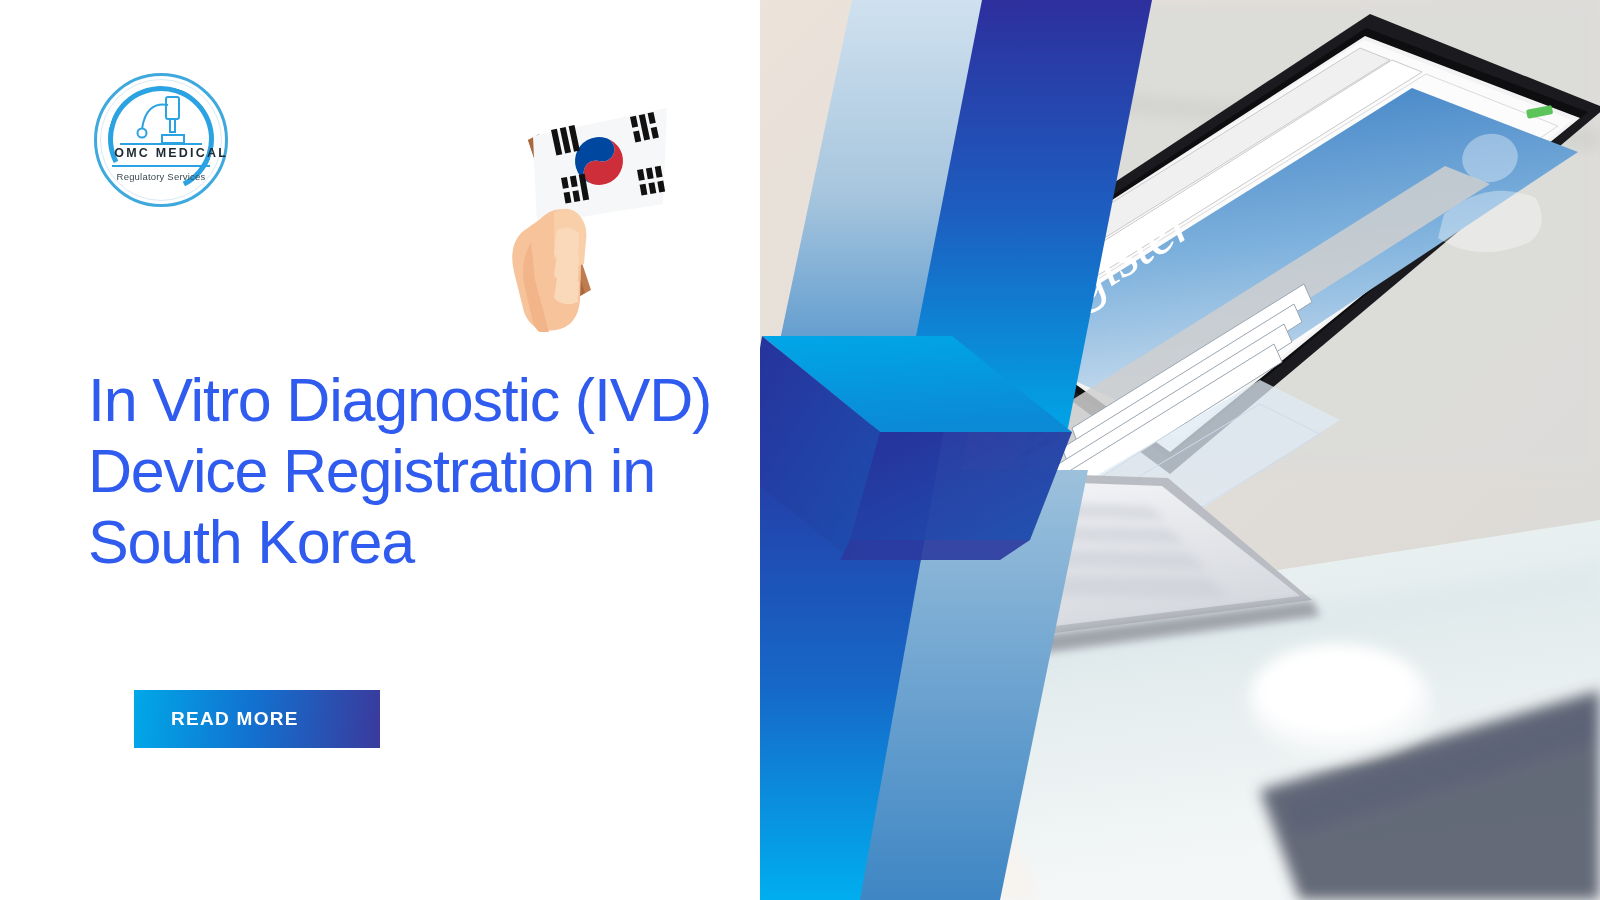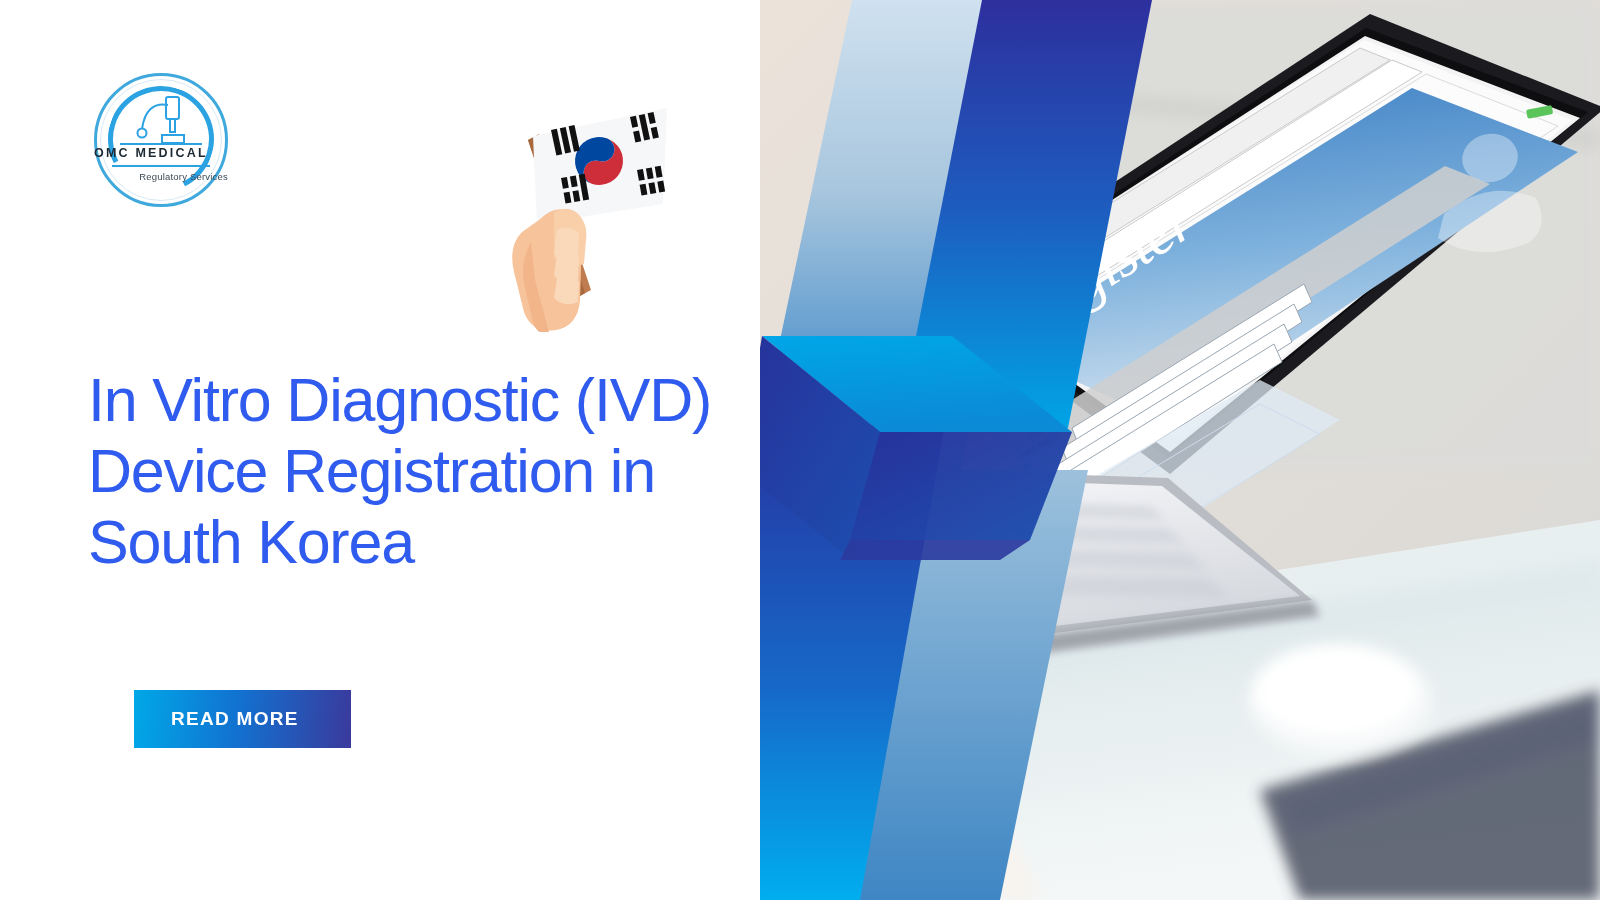--- a/index.html
+++ b/index.html
@@ -14,36 +14,36 @@
   
   .logo-wrap { position:absolute; left:94px; top:73px; width:134px; height:134px; }
   .logo-ring { position:absolute; inset:0; border-radius:50%; border:3px solid #3fa9dd; background:#fff; }
   .logo-ring2 { position:absolute; inset:6px; border-radius:50%; border:1px solid #d8eaf5; }
   .logo-arc { position:absolute; left:14px; top:13px; width:106px; height:106px;
               border-radius:50%; border:5px solid transparent;
               border-top-color:#2ba3e3; border-left-color:#2ba3e3; border-right-color:#2ba3e3;
               transform:rotate(18deg); }
   .logo-micro { position:absolute; left:34px; top:22px; width:66px; height:52px; }
   .logo-base { position:absolute; left:26px; top:70px; width:82px; height:2px; background:#2ba3e3; }
-  .logo-title { position:absolute; left:0; right:0; top:73px; text-align:left;
+  .logo-title { position:absolute; left:0; right:0; top:73px; text-align:right;
                 font-size:12.5px; font-weight:700; letter-spacing:2.2px; color:#1d2a33; }
   .logo-rule { position:absolute; left:18px; right:18px; top:92px; height:1.5px; background:#2ba3e3; }
-  .logo-sub { position:absolute; left:0; right:0; top:98px; text-align:right;
+  .logo-sub { position:absolute; left:0; right:0; top:98px; text-align:center;
               font-size:9.5px; color:#3b4a54; letter-spacing:.2px; }
 
   
   .flag-wrap { position:absolute; left:495px; top:92px; width:185px; height:240px; }
 
   
   .headline { position:absolute; left:88px; top:365px; width:640px;
               font-size:61px; line-height:1.16; font-weight:400; letter-spacing:-1.2px;
               color:#2f5bef; }
 
   
-  .read-more { position:absolute; left:134px; top:690px; width:217px; height:58px;
+  .read-more { position:absolute; left:134px; top:690px; width:246px; height:58px;
                display:flex; align-items:center; padding-left:37px;
                background:linear-gradient(95deg,#00a8e8 0%,#1271d0 48%,#3a3a9c 100%);
                color:#fff; font-size:19px; font-weight:700; letter-spacing:1.3px;
                border:none; cursor:pointer; }
 
   
   .right-zone { position:absolute; left:700px; top:0; width:900px; height:900px; overflow:hidden; }
 
   .photo { position:absolute; left:0; top:0; width:900px; height:900px; }
 

